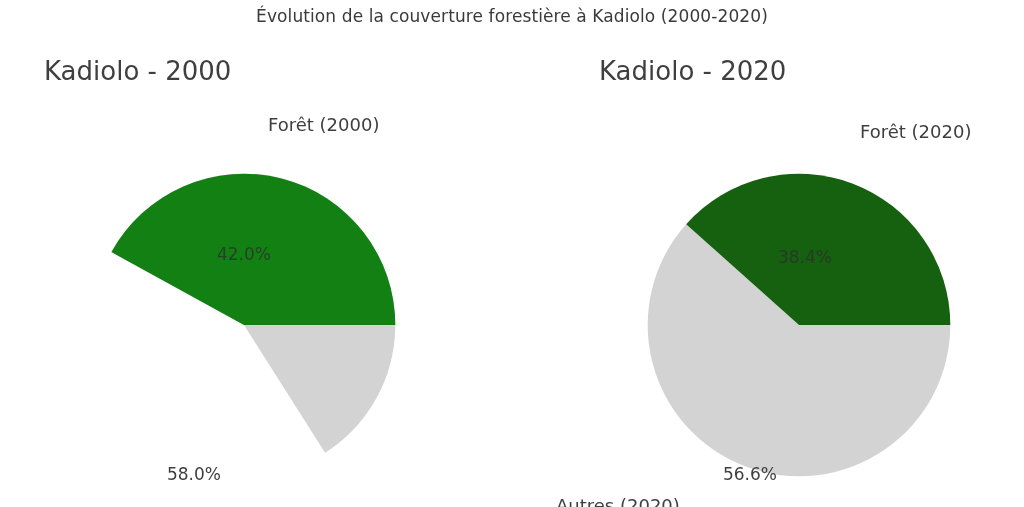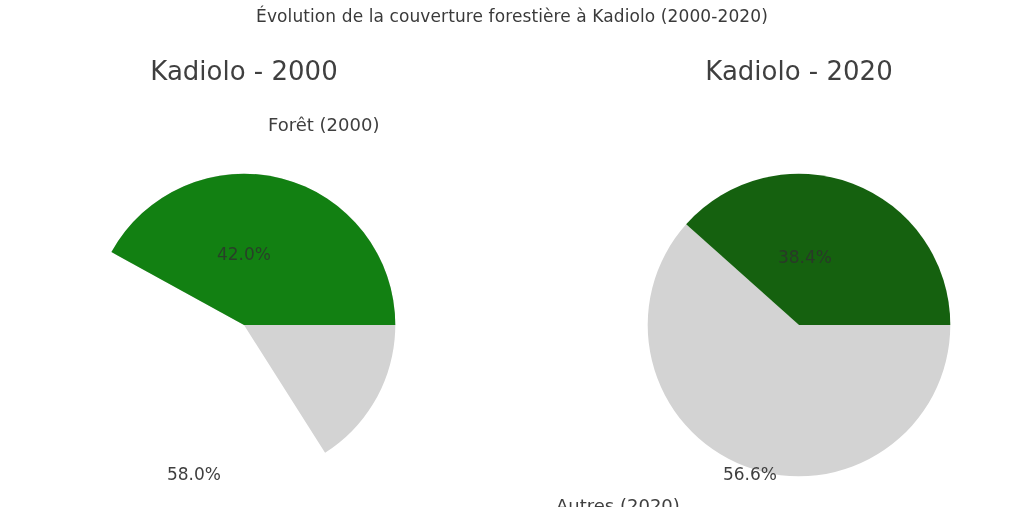--- a/index.html
+++ b/index.html
@@ -27,21 +27,21 @@
     top: 6px;
     width: 1024px;
     text-align: center;
     font-size: 17px;
     color: #3a3a3a;
     letter-spacing: 0.1px;
     white-space: nowrap;
   }
   .subplot-title {
     position: absolute;
-    text-align: center;
+    text-align: left;
     font-size: 26px;
     color: #3f3f3f;
     white-space: nowrap;
   }
   #title-left  { left: 44px;  top: 56px; width: 400px; }
   #title-right { left: 599px; top: 56px; width: 400px; }
 
   .pie-wrap {
     position: absolute;
     width: 352px;
@@ -103,15 +103,16 @@
       <path fill="#15610f" d="M 176 176 L 327.30 176.00 A 151.3 151.3 0 0 0 63.14 75.23 Z"></path>
     </svg>
   </div>
 
   <div class="slice-label on-green" id="pct-left-forest">42.0%</div>
   <div class="slice-label on-gray" id="pct-left-other">58.0%</div>
   <div class="slice-label on-green" id="pct-right-forest">38.4%</div>
   <div class="slice-label on-gray" id="pct-right-other">56.6%</div>
 
   <div class="wedge-label" id="lbl-left-forest">Forêt (2000)</div>
+  <div class="wedge-label" id="lbl-right-forest">Forêt (2020)</div>
   <div class="wedge-label" id="lbl-right-other">Autres (2020)</div>
 
 </div>
 
 </body></html>

